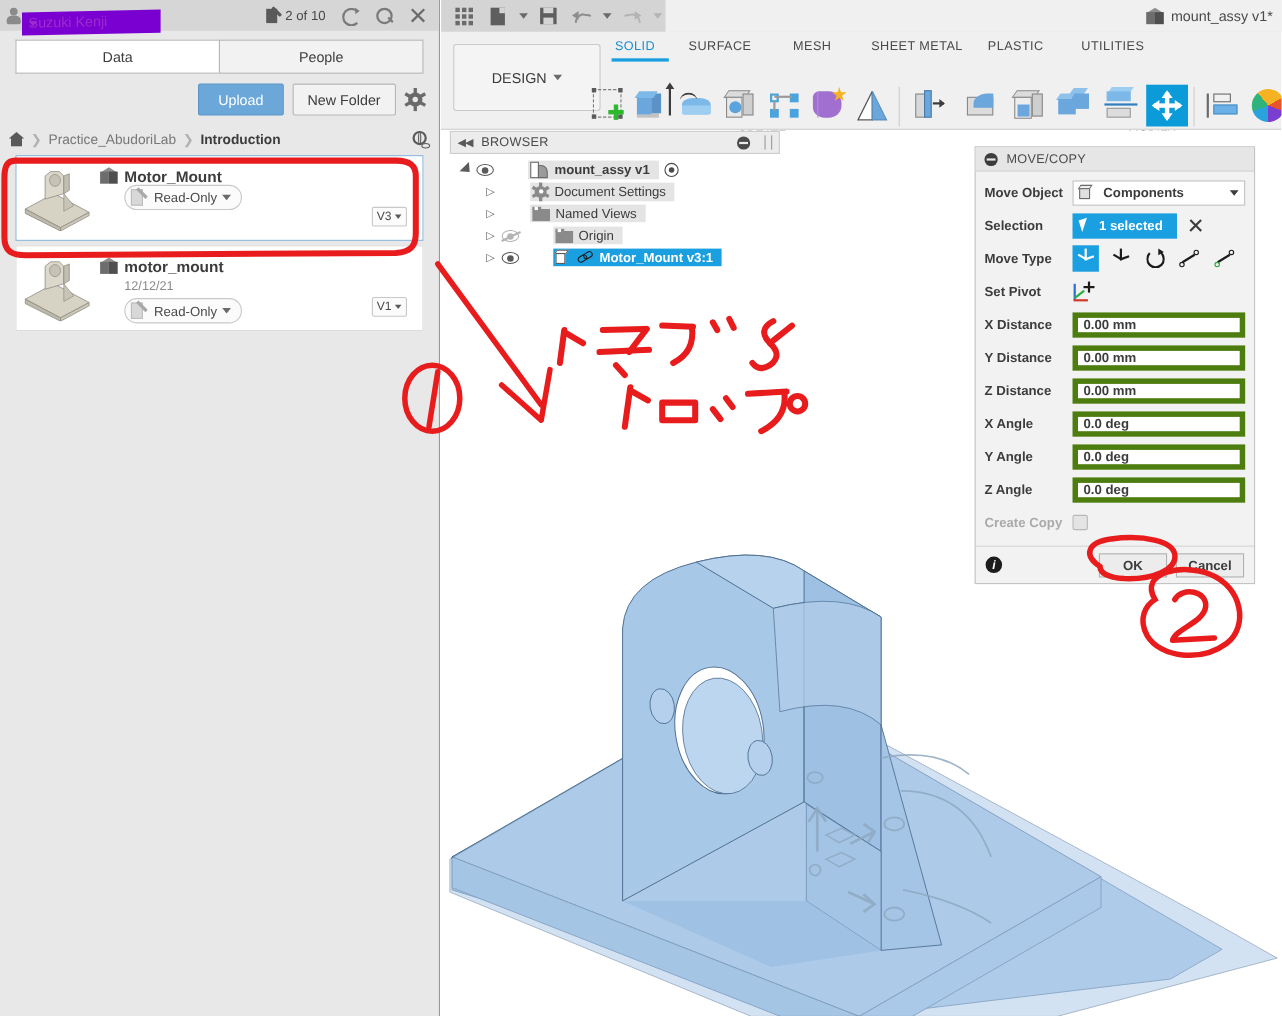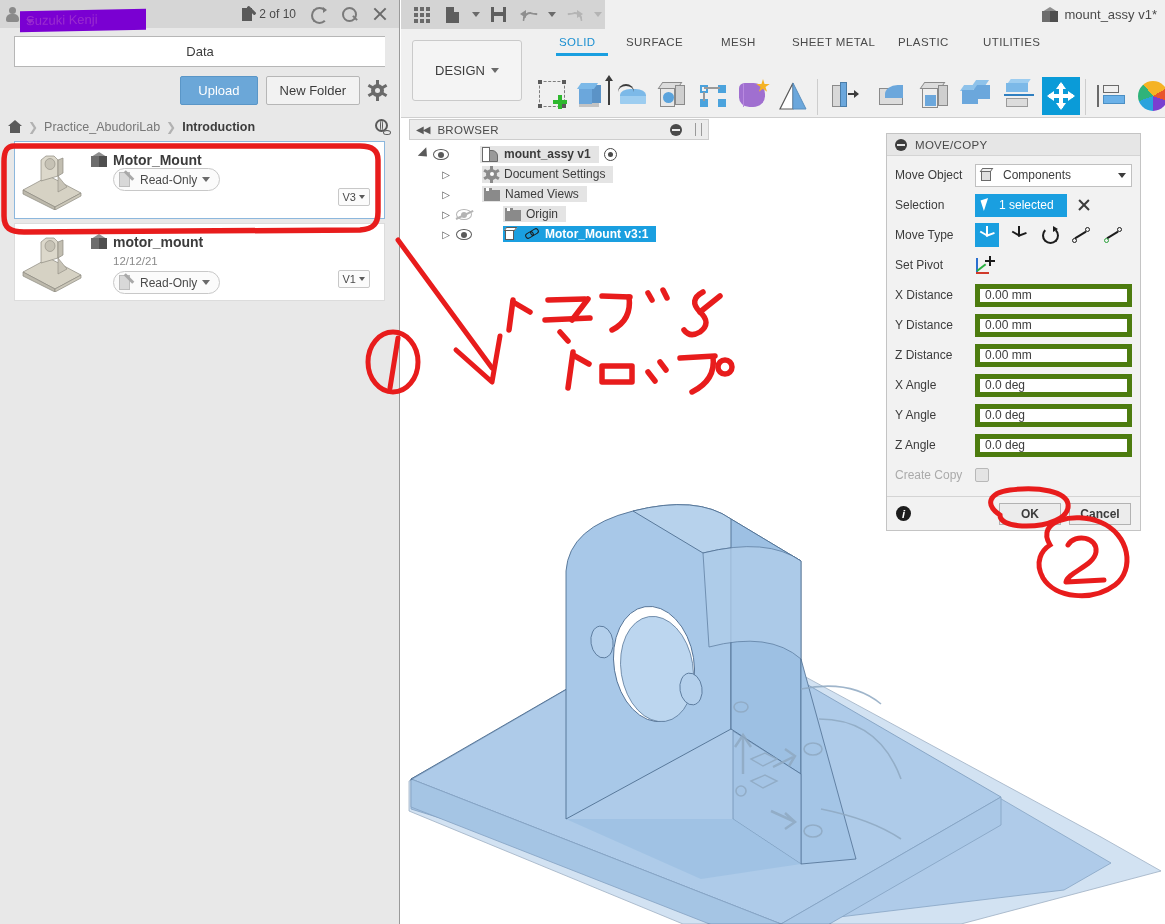--- a/index.html
+++ b/index.html
@@ -158,21 +158,21 @@
   .mini-caret { width:0;height:0;border-left:4px solid transparent;border-right:4px solid transparent;border-top:5px solid #6a6a6a; margin-left:1px; }
   .mini-caret.dim { border-top-color:#b4b4b4; }
   #qat-spacer { flex:1; height:29px; background:#f0f0f0; }
   #doc-tab-title {
     position:absolute; right:8px; top:0; height:29px; display:flex; align-items:center; gap:7px;
     font-size:13px; color:#4a4a4a;
   }
 
   #ribbon { height:89px; background:#f0f0f0; position:relative; border-bottom:1px solid #cfcfcf; }
   #design-btn {
-    position:absolute; left:11px; top:11px; width:110px; height:61px;
+    position:absolute; left:11px; top:11px; width:134px; height:61px;
     border:1px solid #cacaca; background:#f4f4f4; border-radius:3px;
     display:flex; align-items:center; justify-content:center; gap:5px;
     font-size:13px; color:#3c3c3c; cursor:pointer;
   }
   .ws-tabs { position:absolute; left:135px; top:0; right:0; height:26px; }
   .ws-tab {
     position:absolute; top:7px; font-size:11.5px; letter-spacing:0.4px; cursor:pointer; color:#4a4a4a;
   }
   .ws-tab.active { color:#1a8fd1; }
   .ws-underline { position:absolute; height:3px; background:#1a9fe0; }
@@ -308,21 +308,21 @@
 
   
   #movecopy {
     position:absolute; right:24px; top:133px; width:255px;
     background:#f2f2f2; border:1px solid #c4c4c4; z-index:6; font-size:12px;
   }
   #mc-head { height:22px; background:#e6e6e6; display:flex; align-items:center; gap:8px; padding:0 8px; border-bottom:1px solid #d4d4d4; }
   .mc-dot { width:12px;height:12px;border-radius:50%;background:#3c3c3c;position:relative; }
   .mc-dot::after { content:""; position:absolute; left:2px;top:5px;width:8px;height:2px;background:#e6e6e6; }
   #mc-title { font-size:11.5px; color:#4a4a4a; letter-spacing:0.3px; }
-  .mc-body { padding:6px 8px 4px 8px; }
+  .mc-body { padding:6px 8px 4px 8px;font-weight:bold; }
   .mc-row { display:flex; align-items:center; min-height:26px; margin-bottom:4px; }
   .mc-label { width:80px; font-size:12px; color:#3c3c3c; flex:none; }
   .mc-label.dim { color:#aaaaaa; }
   .mc-field {
     flex:1; height:23px; background:#ffffff; border:5px solid #4d7c0f;
     display:flex; align-items:center; padding:0 5px; gap:6px; cursor:text;
   }
   .mc-select {
     flex:1; height:23px; background:#ffffff; border:1px solid #c0c0c0;
     display:flex; align-items:center; padding:0 5px; gap:7px; cursor:pointer;
@@ -405,20 +405,21 @@
           <span>2 of 10</span>
         </span>
         <span class="ic-btn ic-refresh"></span>
         <span class="ic-btn ic-search"></span>
         <span class="ic-btn ic-close"></span>
       </div>
     </div>
 
     <div id="dp-tabs">
       <div class="dp-tab active">Data</div>
+      <div class="dp-tab">People</div>
     </div>
 
     <div id="dp-actions">
       <div class="btn-upload">Upload</div>
       <div class="btn-newfolder">New Folder</div>
       <span class="gear-icon">
         <i class="tooth"></i>
           <i class="tooth t2"></i>
           <i class="tooth t3"></i>
           <i class="gc"></i>

